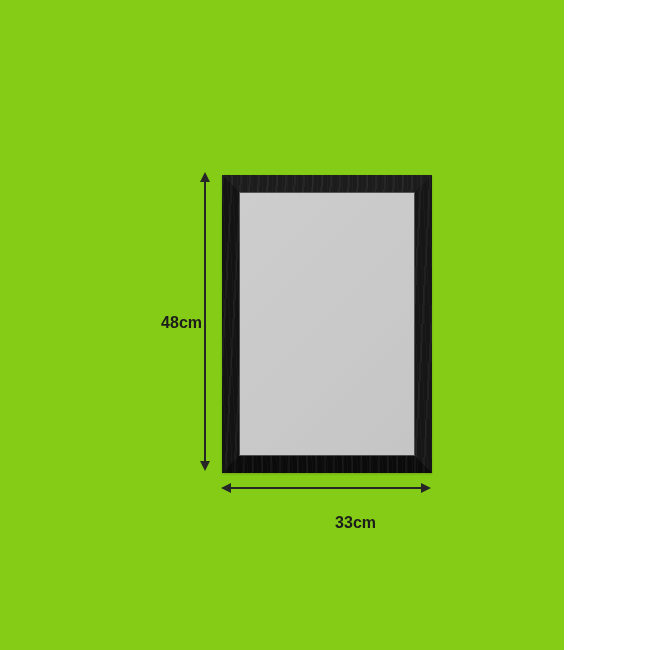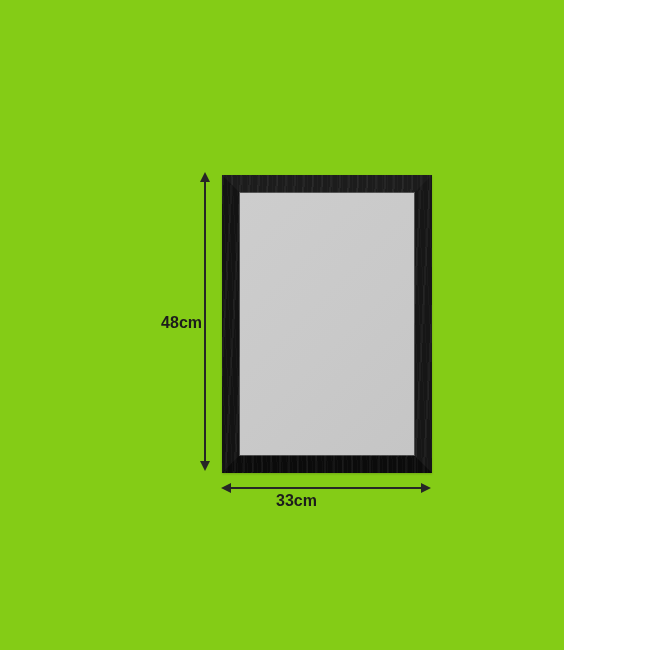--- a/index.html
+++ b/index.html
@@ -111,23 +111,23 @@
     white-space: nowrap;
   }
   .height-label {
     left: 118px;
     top: 314px;
     width: 84px;
     text-align: right;
   }
   .width-label {
     left: 276px;
-    top: 492px;
+    top: 514px;
     width: 100px;
-    text-align: left;
+    text-align: right;
   }
 </style>
 </head>
 <body>
 
 <div class="canvas">
 
   <div class="frame">
     <div class="glass"></div>
   </div>

